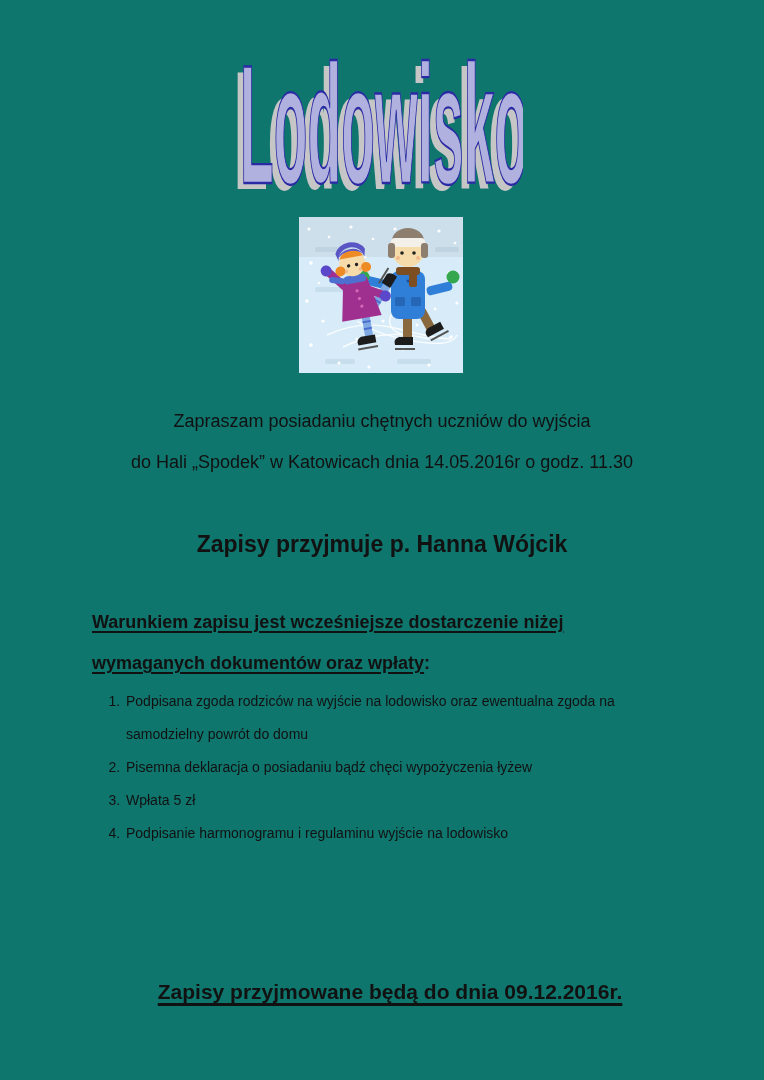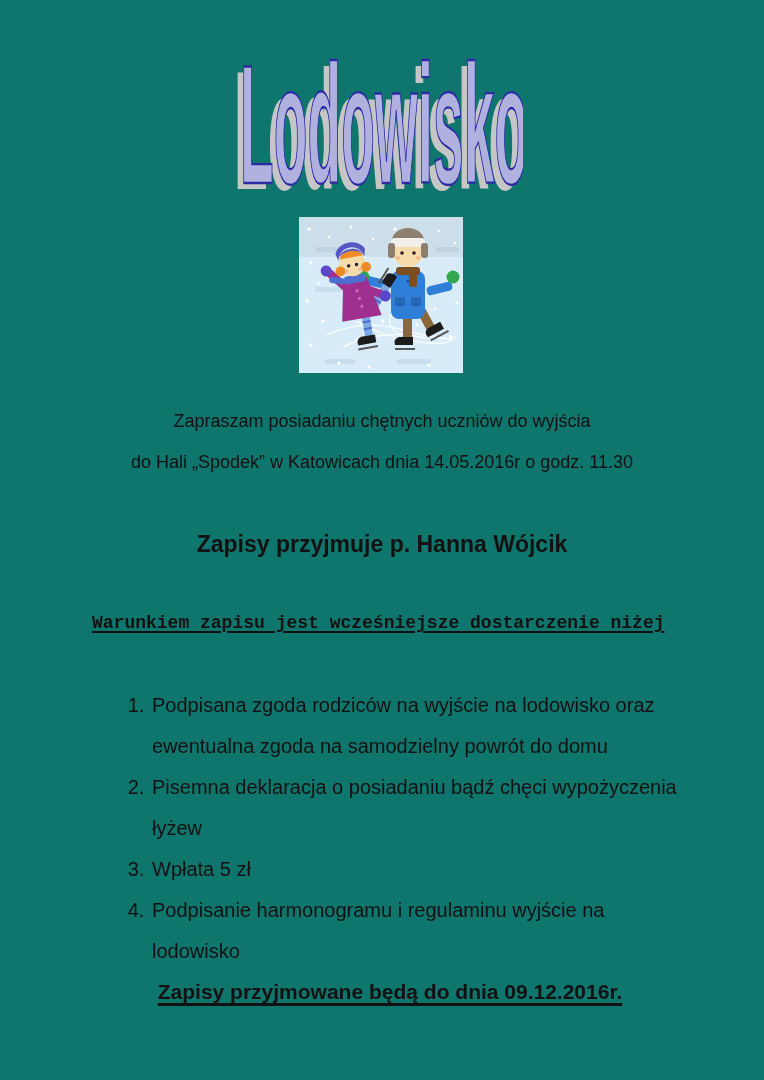--- a/index.html
+++ b/index.html
@@ -54,29 +54,28 @@
     width: 600px;
     font-size: 18px;
     font-weight: bold;
     line-height: 41px;
   }
   .req-heading .line { display: block; }
   .req-heading .u {
     text-decoration: underline;
     text-decoration-thickness: 2px;
     text-underline-offset: 3px;
-    font-family: Liberation Mono, monospace;
   }
   .req-list {
     position: absolute;
     top: 685px;
-    left: 102px;
+    left: 76px;
     width: 585px;
-    font-size: 20px;
-    line-height: 41px;
+    font-size: 14px;
+    line-height: 33px;
   }
   .req-list ol {
     list-style: decimal outside;
     padding-left: 48px;
   }
   .req-list li { padding-left: 2px; }
   .deadline {
     position: absolute;
     top: 976px;
     left: 8px;
@@ -243,20 +242,21 @@
 
   <div class="intro">
     <span class="line">Zapraszam posiadaniu chętnych uczniów do wyjścia</span>
     <span class="line">do Hali „Spodek” w Katowicach dnia 14.05.2016r o godz. 11.30</span>
   </div>
 
   <div class="contact">Zapisy przyjmuje p. Hanna Wójcik</div>
 
   <div class="req-heading">
     <span class="line"><span class="u">Warunkiem zapisu jest wcześniejsze dostarczenie niżej</span></span>
+    <span class="line"><span class="u">wymaganych dokumentów oraz wpłaty</span><span>:</span></span>
   </div>
 
   <div class="req-list">
     <ol>
       <li>Podpisana zgoda rodziców na wyjście na lodowisko oraz ewentualna zgoda na samodzielny powrót do domu</li>
       <li>Pisemna deklaracja o posiadaniu bądź chęci wypożyczenia łyżew</li>
       <li>Wpłata 5 zł</li>
       <li>Podpisanie harmonogramu i regulaminu wyjście na lodowisko</li>
     </ol>
   </div>

